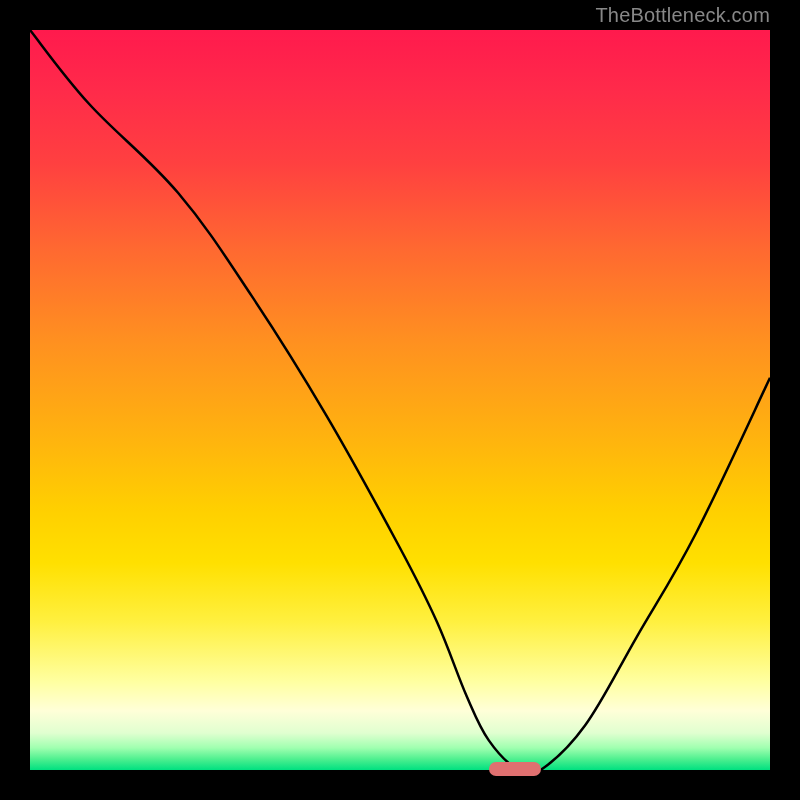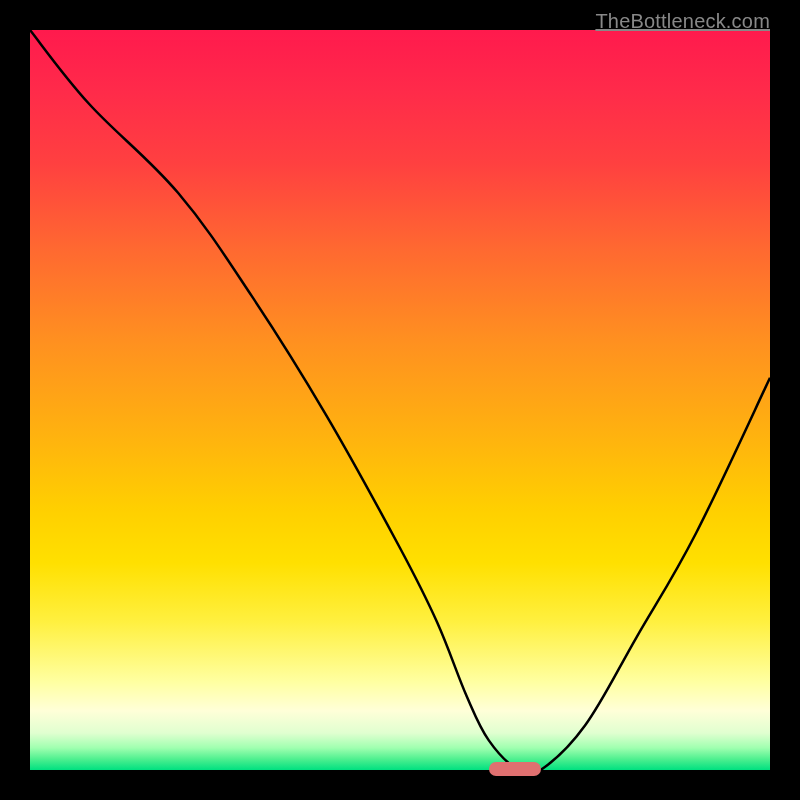--- a/index.html
+++ b/index.html
@@ -47,27 +47,26 @@
     height: 740px;
     pointer-events: none;
   }
   .marker {
     position: absolute;
     background: #e07070;
     border-radius: 8px;
   }
   .watermark {
     position: absolute;
-    top: 10px;
+    top: 4px;
     right: 30px;
     color: #888888;
     font-family: Arial, Helvetica, sans-serif;
     font-size: 20px;
     letter-spacing: 0.2px;
-    text-decoration: underline;
   }
 </style>
 </head>
 <body>
 
 <div class="container">
 
   <div class="plot-area"></div>
 
   <svg class="curve-svg" viewBox="0 0 740 740" preserveAspectRatio="none">

